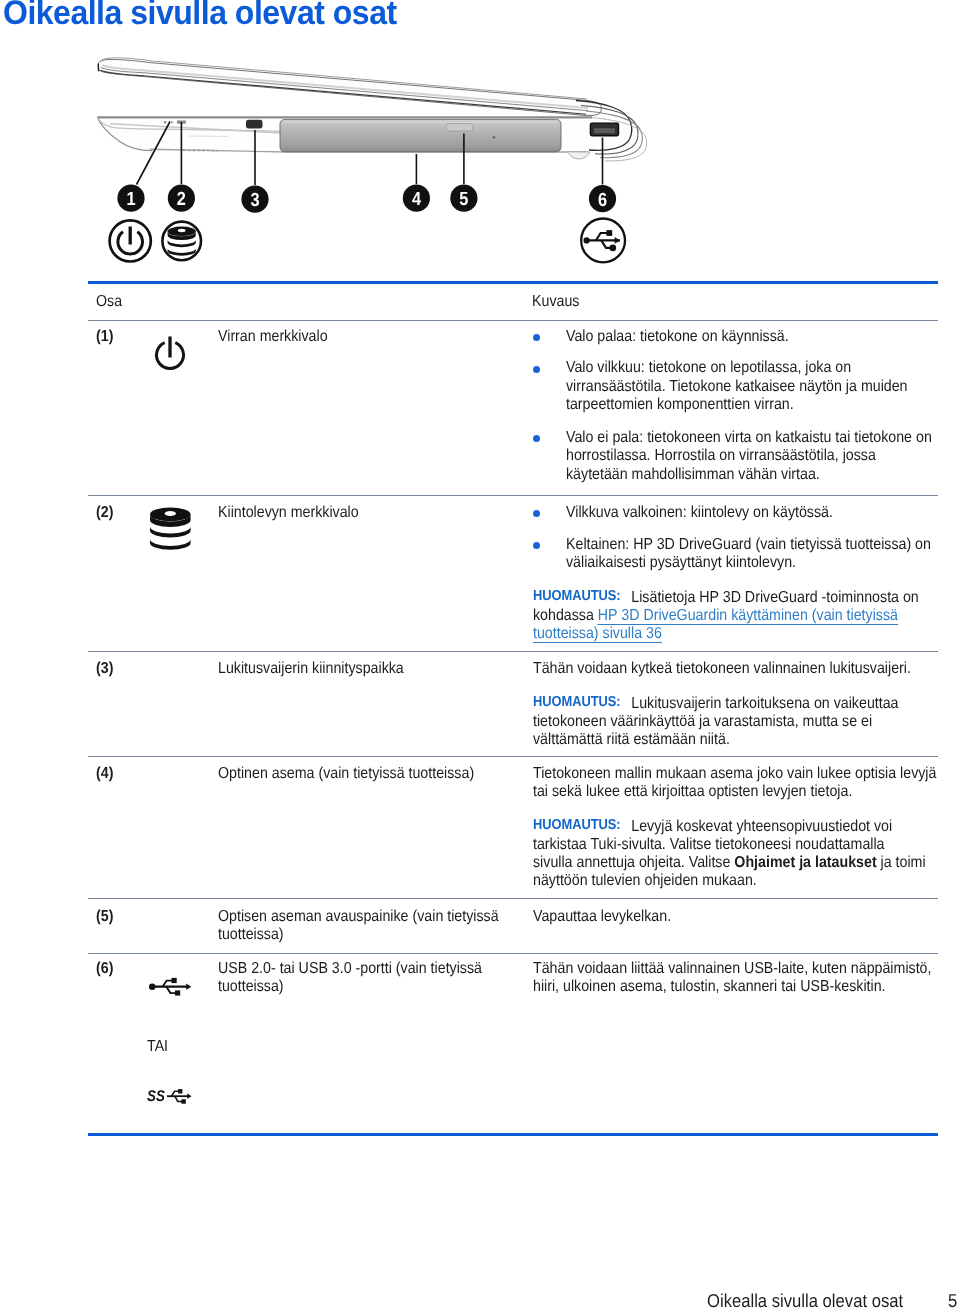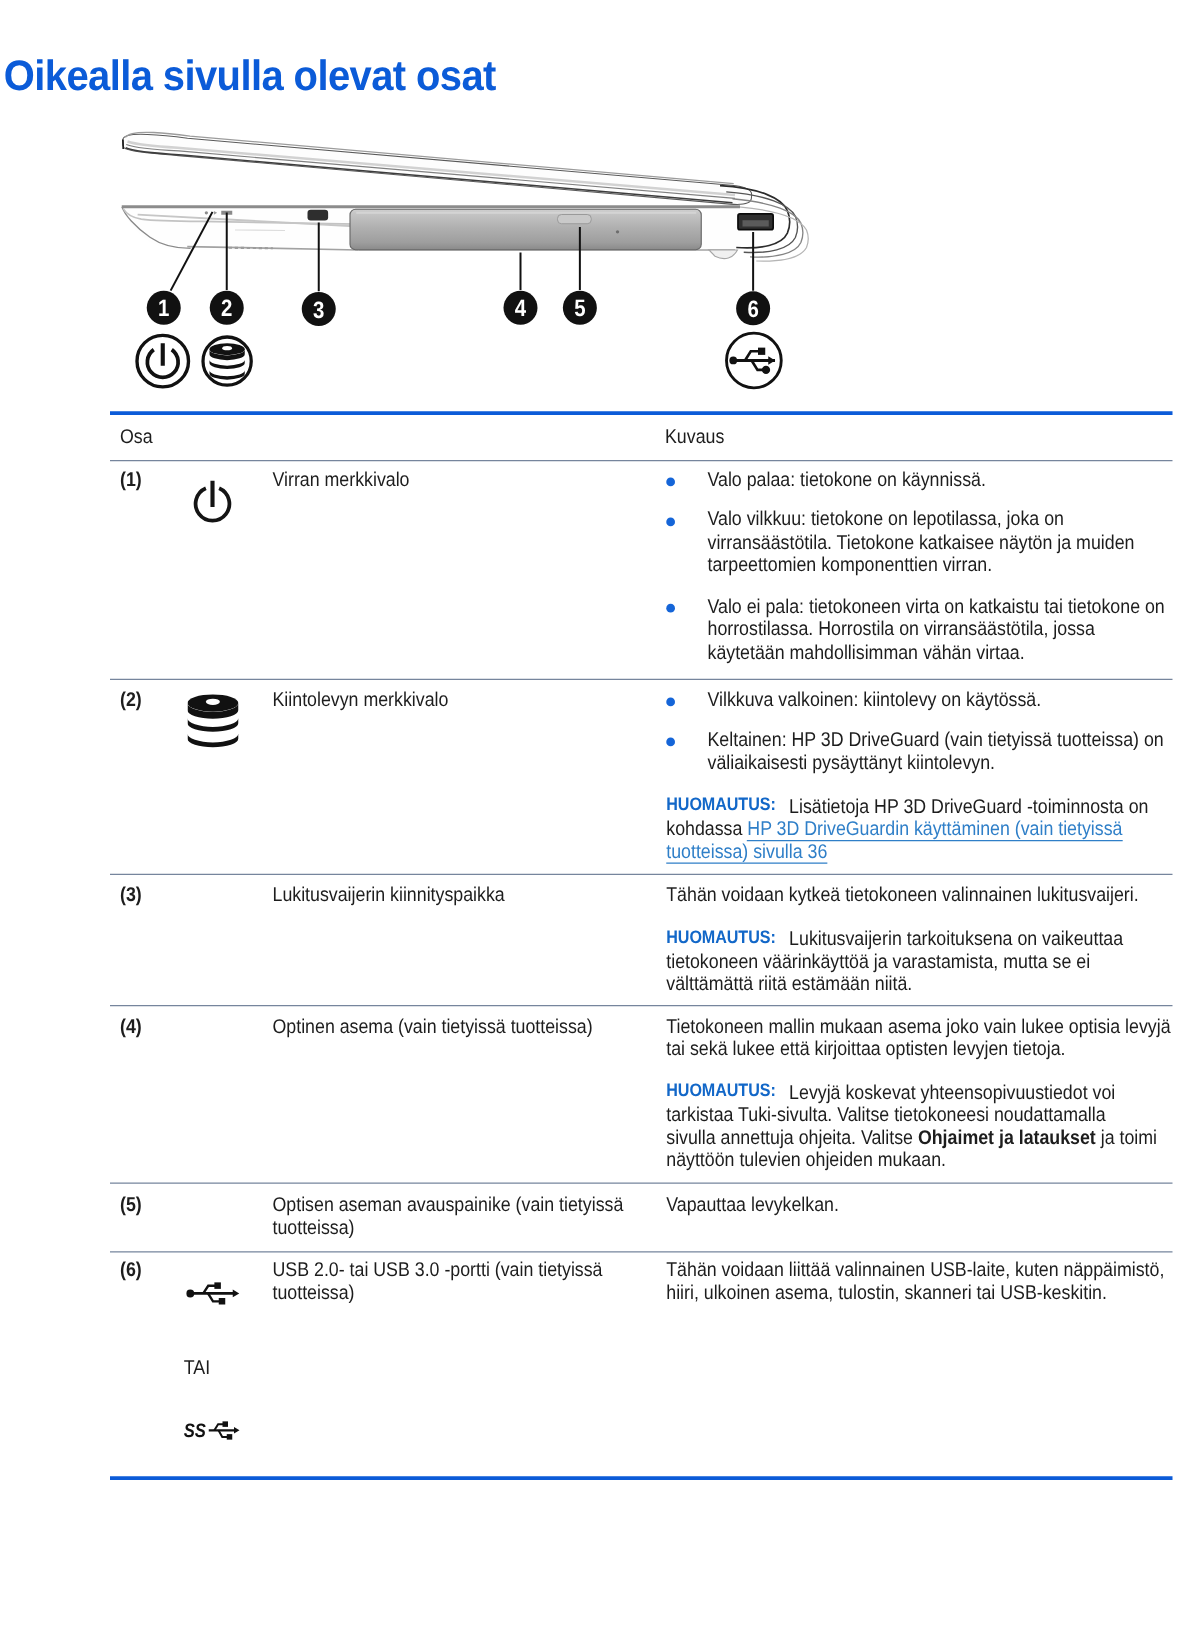--- a/index.html
+++ b/index.html
@@ -1,18 +1,18 @@
 <!DOCTYPE html>
 <html><head>
 <meta charset="utf-8">
 <style>
   html,body{margin:0;padding:0;}
   body{width:960px;height:1313px;background:#fff;overflow:hidden;-webkit-font-smoothing:antialiased;text-rendering:geometricPrecision;
        font-family:"Liberation Sans",sans-serif;color:#1d1d1d;}
-  .page{position:relative;width:960px;height:960px;margin-top:48px;}
+  .page{position:relative;width:960px;height:960px;}
 
   .title{position:absolute;left:3px;top:-4px;font-size:34px;line-height:34px;font-weight:bold;
     color:#0b5bd8;letter-spacing:-0.5px;transform:scaleX(0.94);transform-origin:left top;white-space:nowrap;}
 
   .illus{position:absolute;left:0;top:0;}
 
   .rule-top{position:absolute;left:88px;top:281px;width:850px;height:3px;background:#0b5bd8;}
   .rule-bot{position:absolute;left:88px;top:1133px;width:850px;height:3px;background:#0b5bd8;}
   .hr{position:absolute;left:88px;width:850px;height:1px;background:#76859d;}
 

